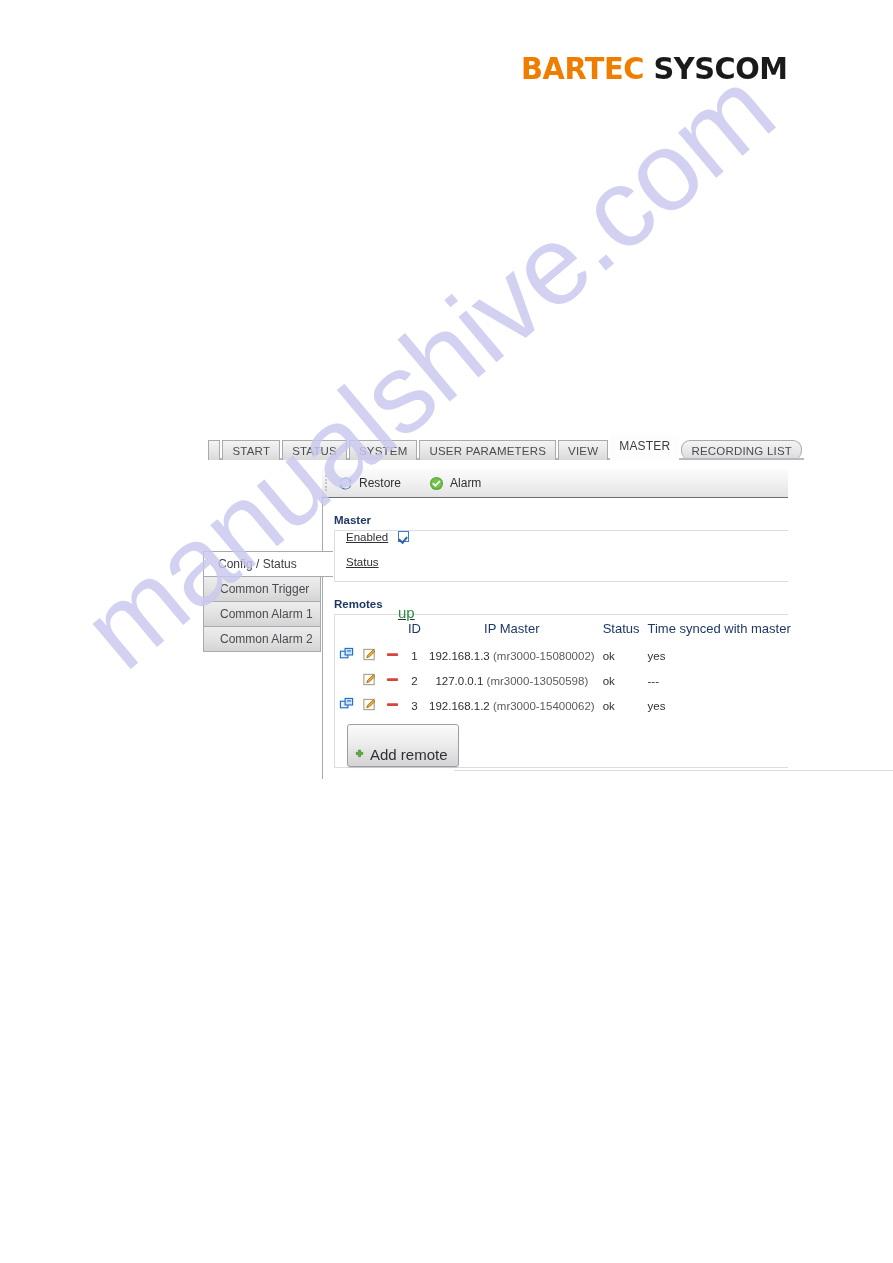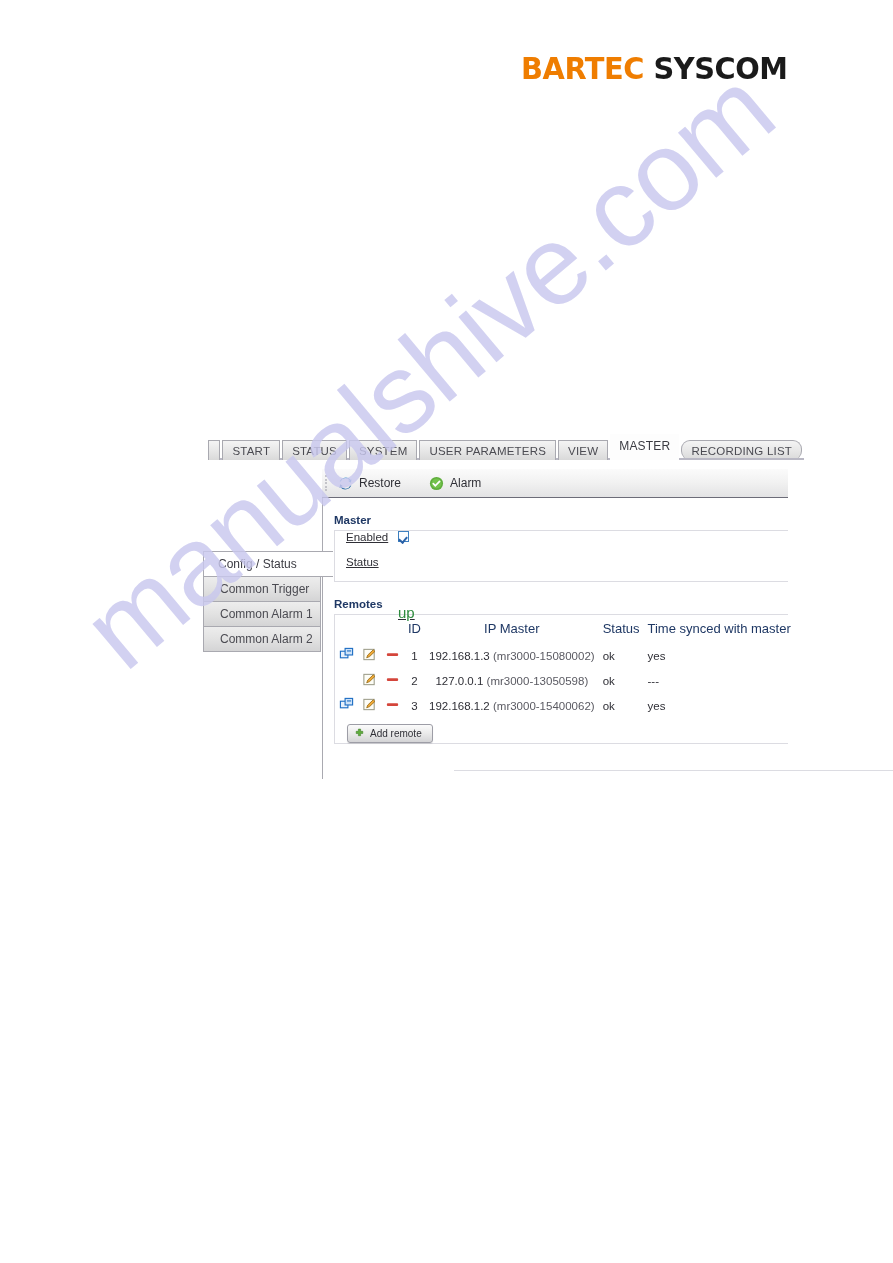--- a/index.html
+++ b/index.html
@@ -275,23 +275,23 @@
   th.c-sy, td.c-sy { text-align: left; padding-left: 6px; }
   td.c-ip .sn { color: #5a5a62; }
 
   .icon-btn { display: inline-block; width: 15px; height: 15px; line-height: 0; }
 
   .btn-add {
     margin: 6px 0 0 12px;
     display: inline-flex;
     align-items: center;
     gap: 5px;
-    font-size: 10px;
+    font-size: 15px;
     color: #2f2f36;
-    padding: 3px 10px 3px 6px;
+    padding: 21px 10px 3px 6px;
     background: linear-gradient(to bottom, #fbfbfb 0%, #ebebeb 48%, #d4d4d6 100%);
     border: 1px solid #9d9da6;
     border-radius: 3px;
     box-shadow: 0 1px 1px rgba(0,0,0,.10);
   }
   .bottomrule {
     position: absolute;
     left: 131px;
     top: 272px;
     width: 465px;

